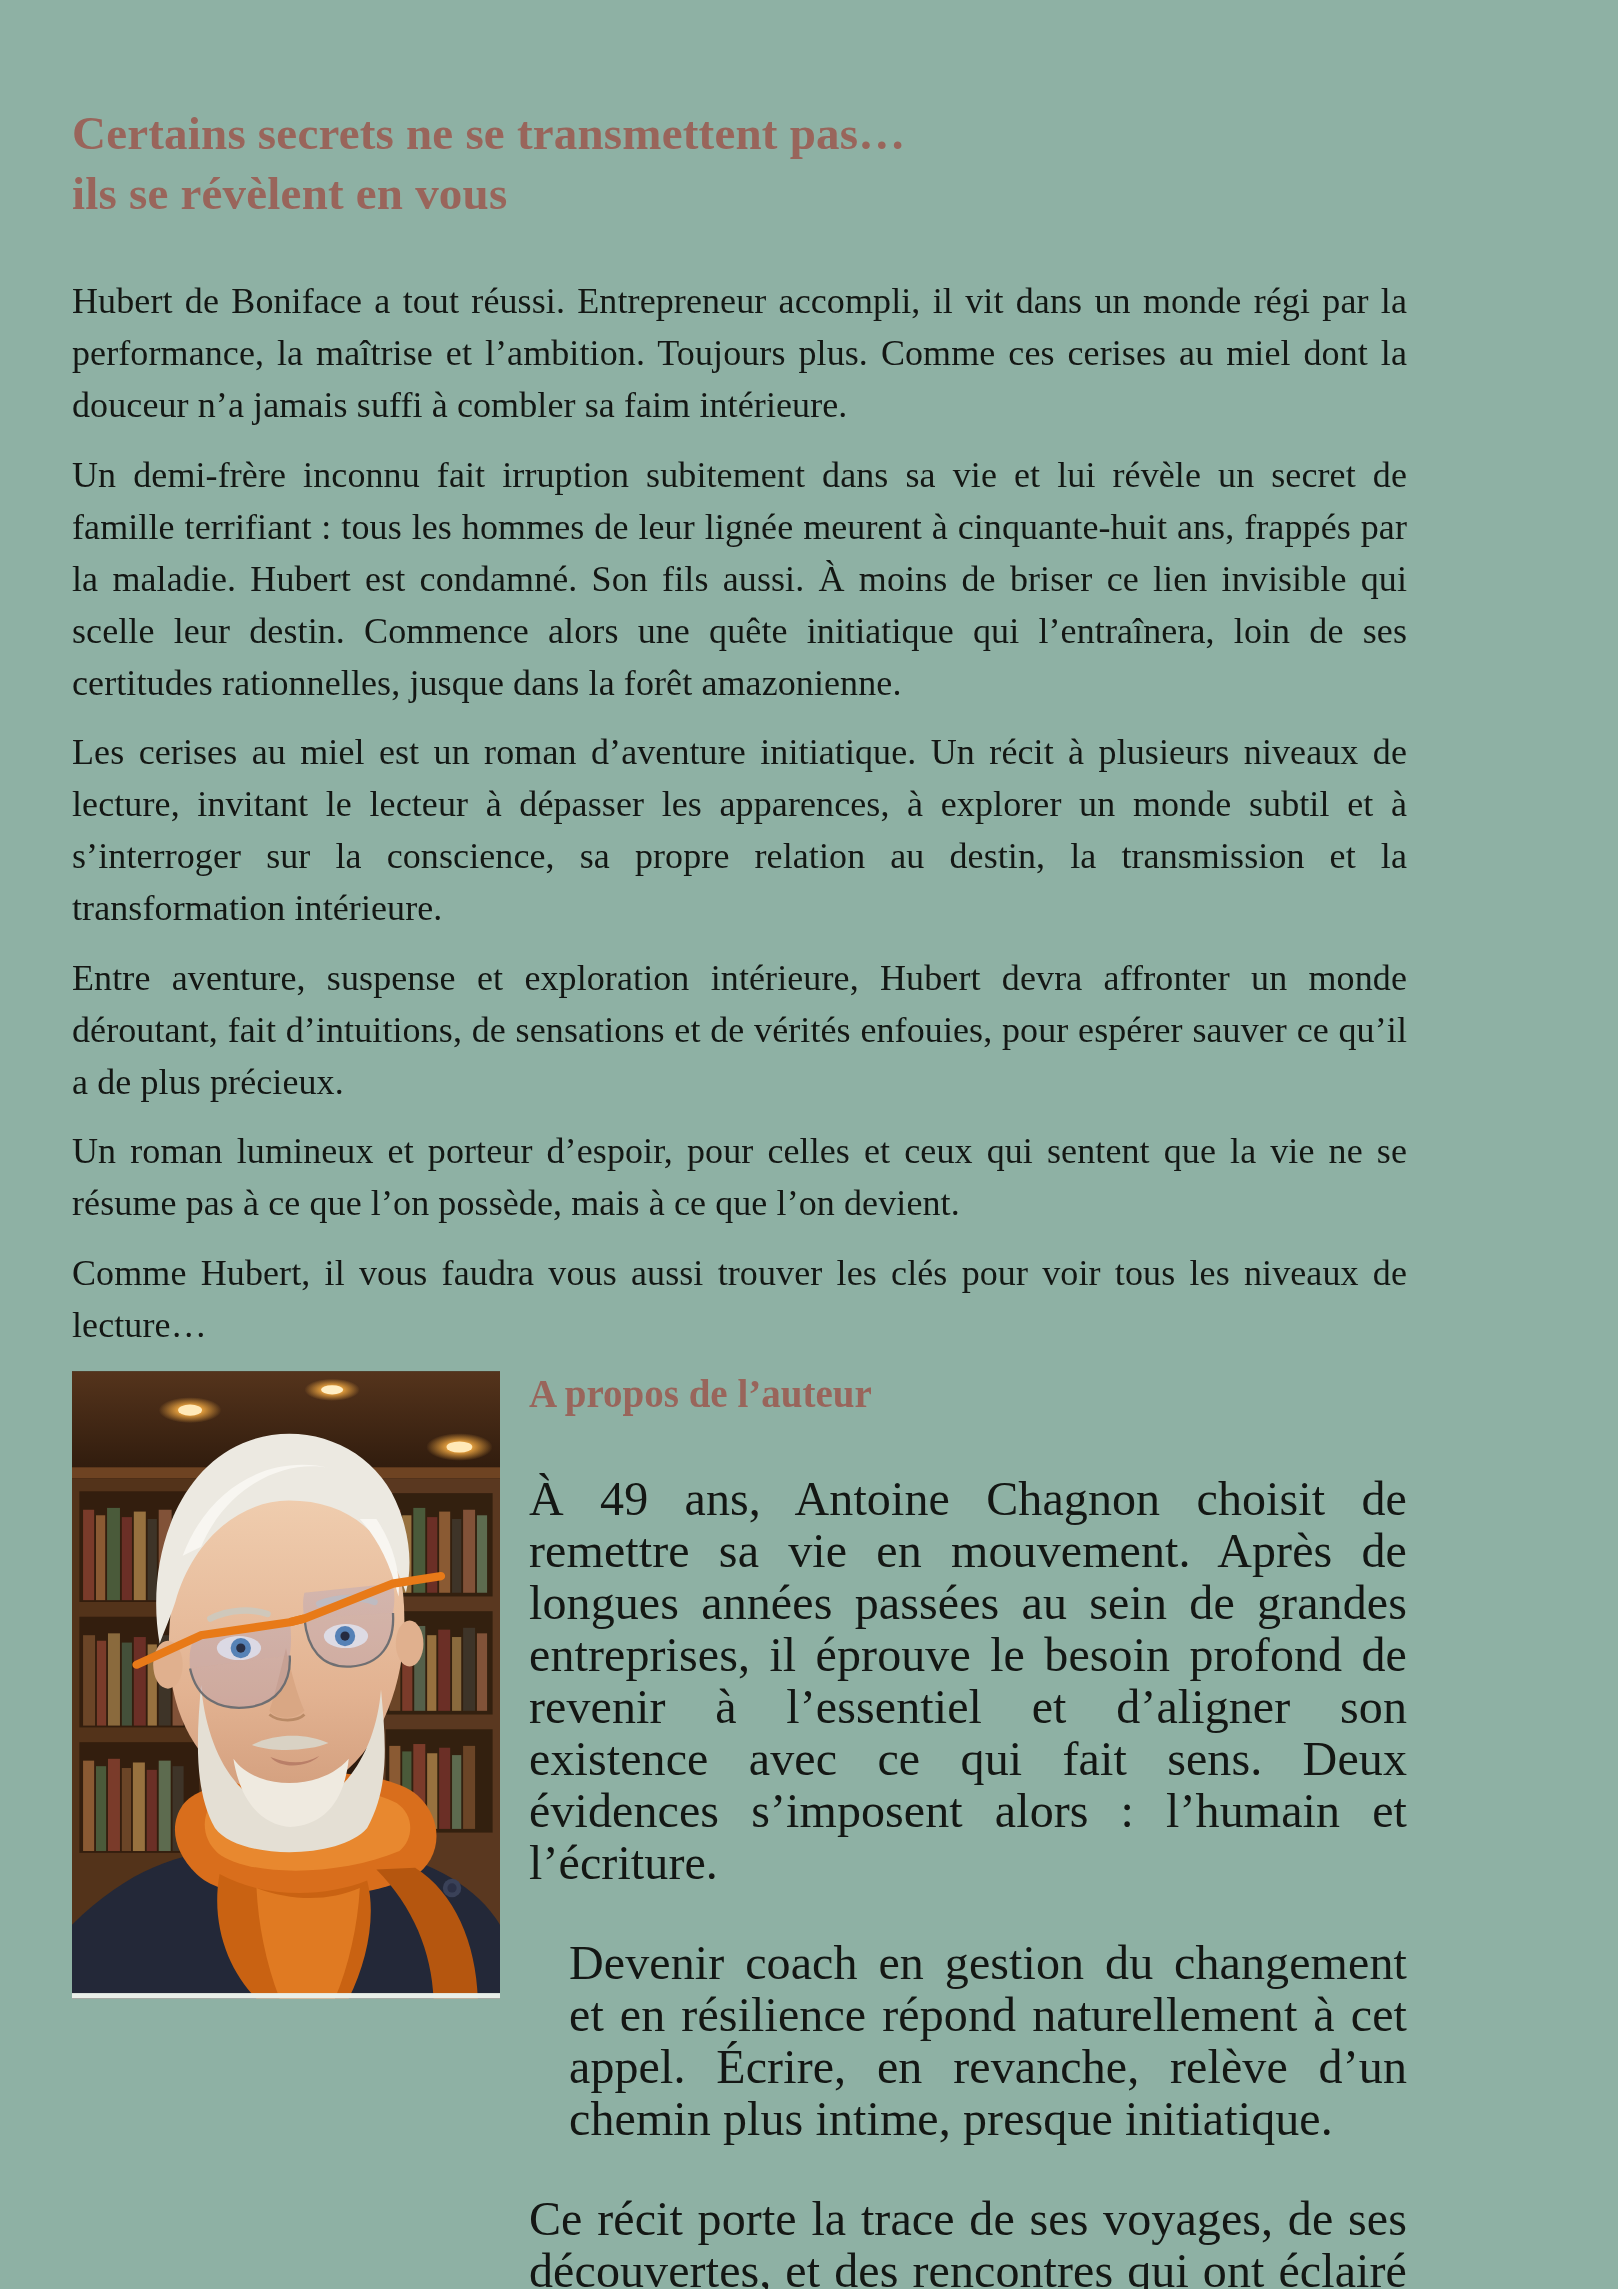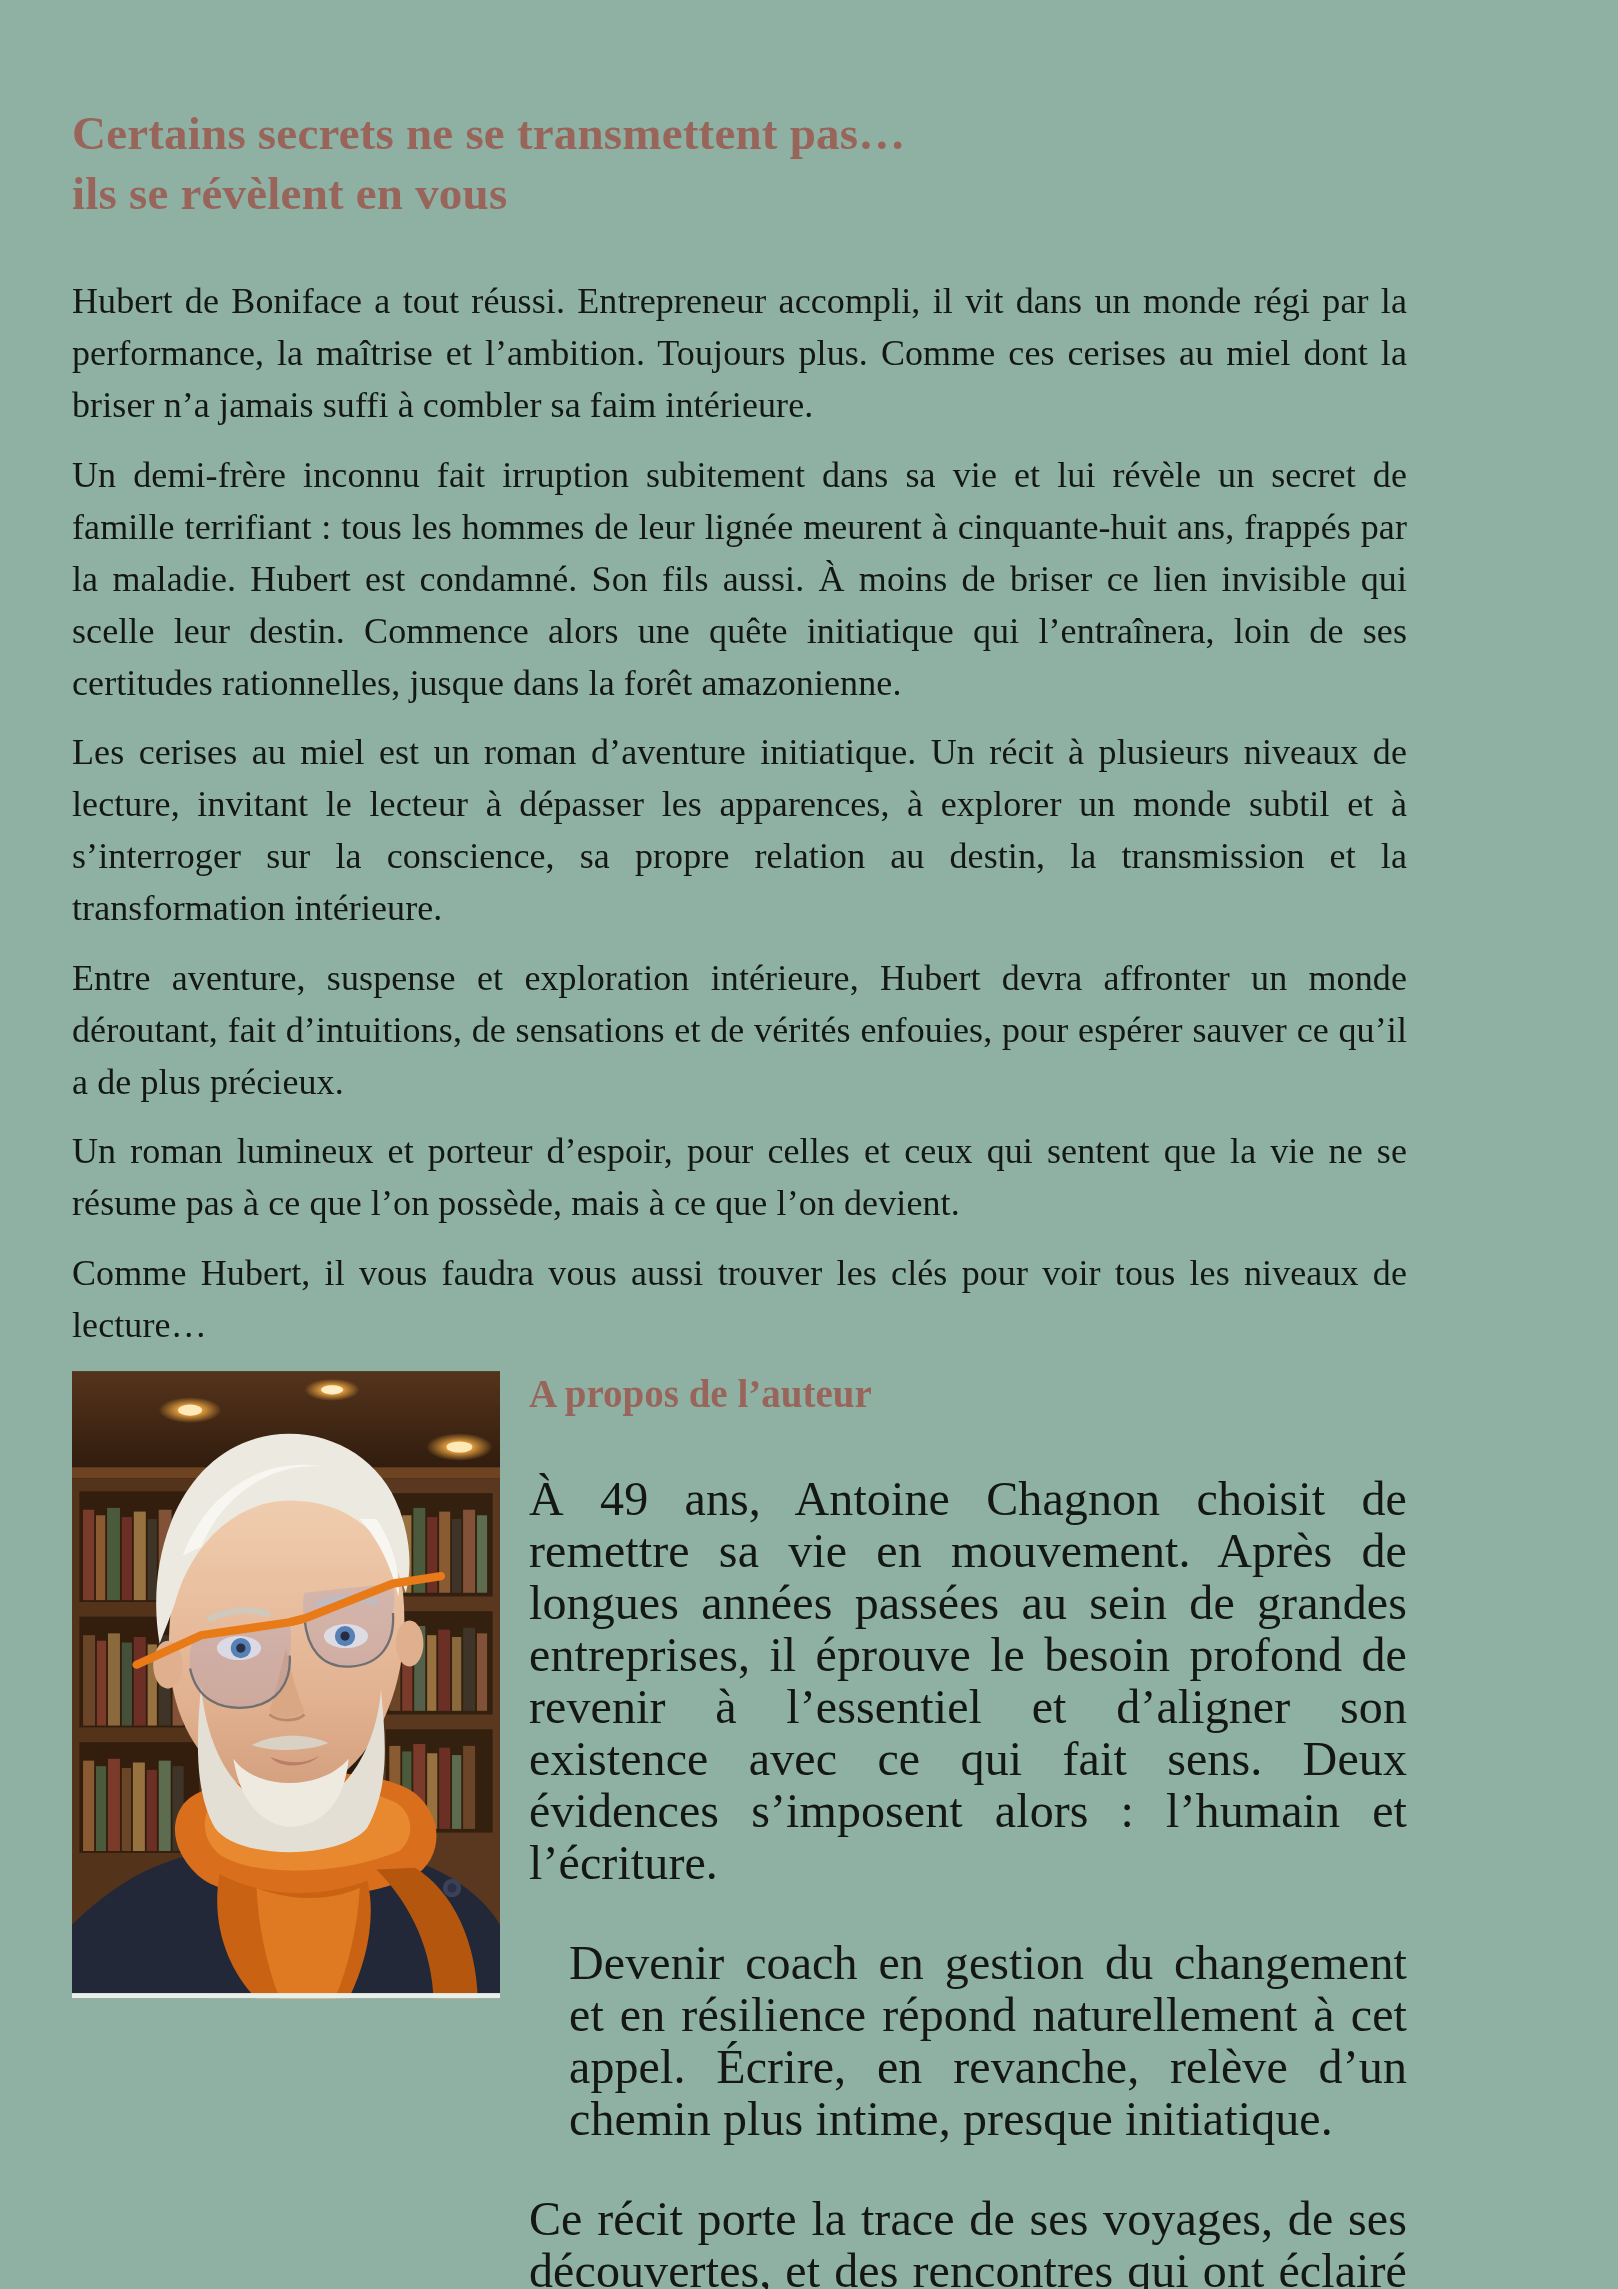--- a/index.html
+++ b/index.html
@@ -88,21 +88,21 @@
 <body>
 
 <div class="page">
 
   <div class="headline">
     <div>Certains secrets ne se transmettent pas…</div>
     <div>ils se révèlent en vous</div>
   </div>
 
   <div class="synopsis">
-    <p>Hubert de Boniface a tout réussi. Entrepreneur accompli, il vit dans un monde régi par la performance, la maîtrise et l’ambition. Toujours plus. Comme ces cerises au miel dont la briser n’a jamais suffi à combler sa faim intérieure.</p>
+    <p>Hubert de Boniface a tout réussi. Entrepreneur accompli, il vit dans un monde régi par la performance, la maîtrise et l’ambition. Toujours plus. Comme ces cerises au miel dont la douceur n’a jamais suffi à combler sa faim intérieure.</p>
     <p class="gap-lg">Un demi-frère inconnu fait irruption subitement dans sa vie et lui révèle un secret de famille terrifiant : tous les hommes de leur lignée meurent à cinquante-huit ans, frappés par la maladie. Hubert est condamné. Son fils aussi. À moins de briser ce lien invisible qui scelle leur destin. Commence alors une quête initiatique qui l’entraînera, loin de ses certitudes rationnelles, jusque dans la forêt amazonienne.</p>
     <p>Les cerises au miel est un roman d’aventure initiatique. Un récit à plusieurs niveaux de lecture, invitant le lecteur à dépasser les apparences, à explorer un monde subtil et à s’interroger sur la conscience, sa propre relation au destin, la transmission et la transformation intérieure.</p>
     <p>Entre aventure, suspense et exploration intérieure, Hubert devra affronter un monde déroutant, fait d’intuitions, de sensations et de vérités enfouies, pour espérer sauver ce qu’il a de plus précieux.</p>
     <p>Un roman lumineux et porteur d’espoir, pour celles et ceux qui sentent que la vie ne se résume pas à ce que l’on possède, mais à ce que l’on devient.</p>
     <p>Comme Hubert, il vous faudra vous aussi trouver les clés pour voir tous les niveaux de lecture…</p>
   </div>
 
   <div class="author-section">
 
     <div class="author-photo-frame">

